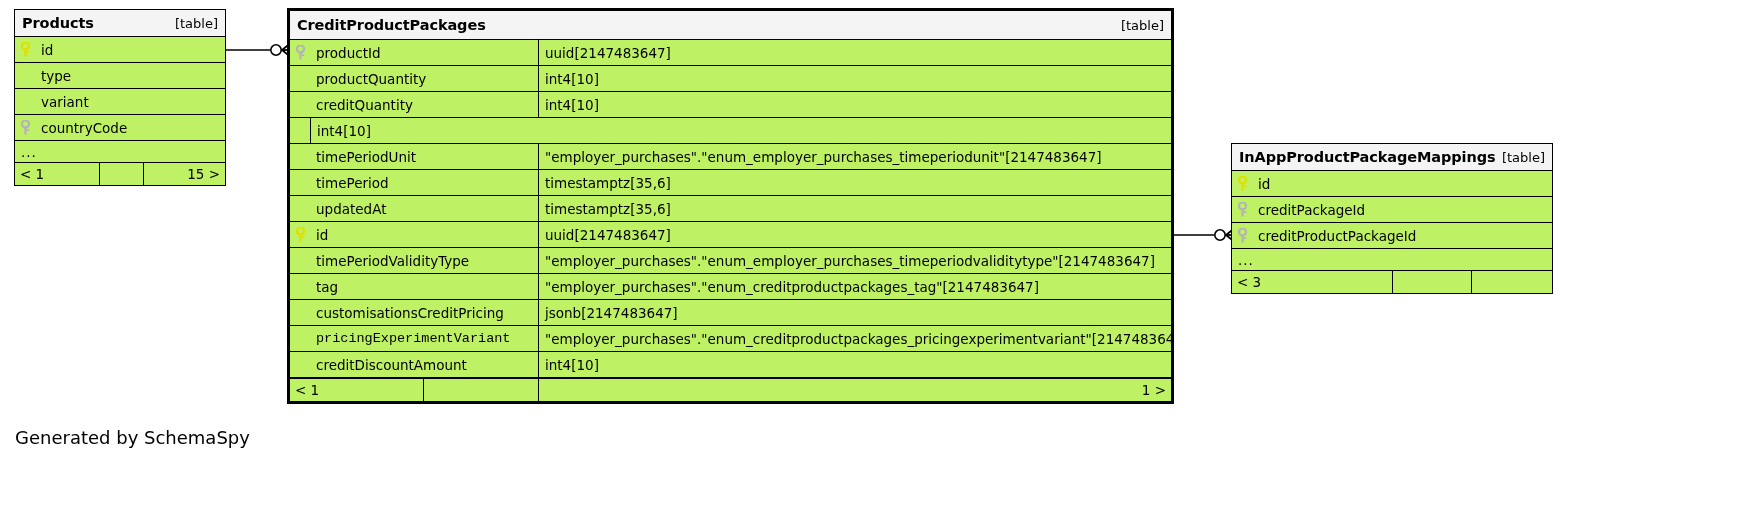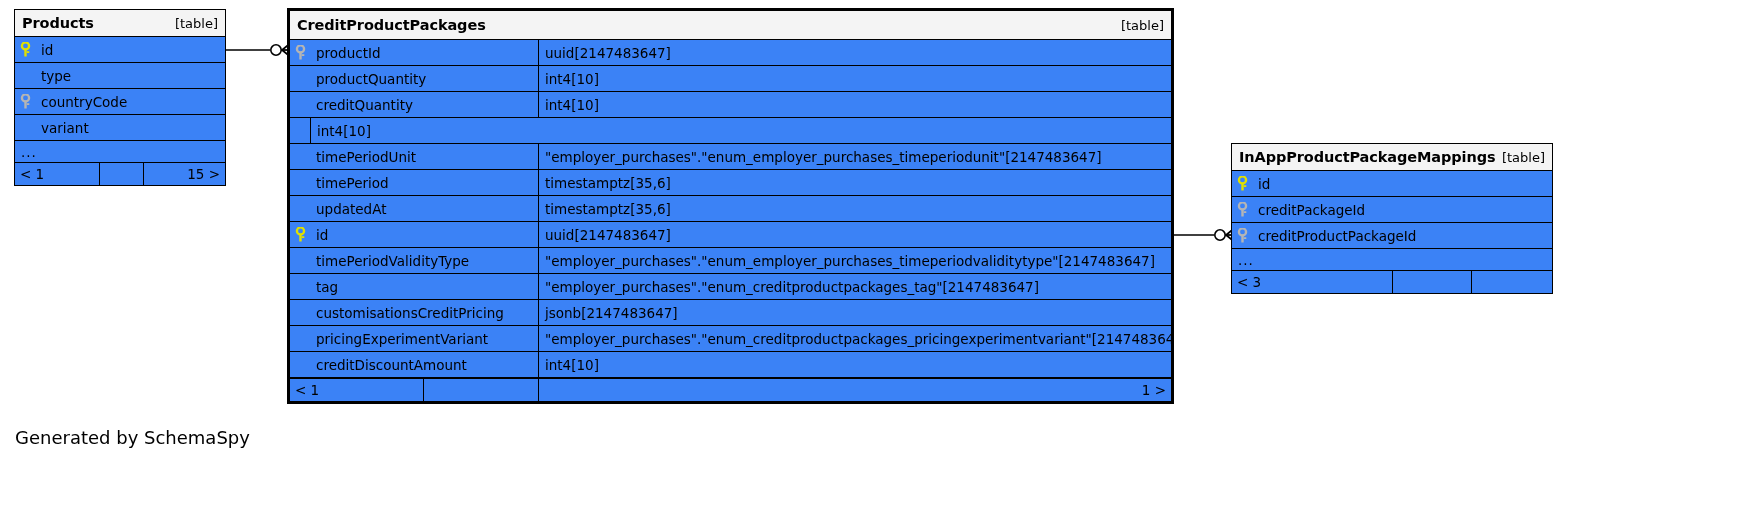--- a/index.html
+++ b/index.html
@@ -15,21 +15,21 @@
     overflow: hidden;
   }
   .canvas {
     position: absolute;
     inset: 0;
   }
 
   
   .entity {
     position: absolute;
-    background: #3b82f6;
+    background: #bef264;
     box-sizing: border-box;
     border: 1px solid #000000;
     z-index: 5;
   }
   .entity.focal {
     border: 3px solid #000000;
   }
   .entity-title {
     background: #f4f4f4;
     border-bottom: 1px solid #000000;
@@ -172,33 +172,33 @@
       </span>
       <span class="cell-name" style="flex:1;">id</span>
     </div>
 
     <div class="row">
       <span class="keyslot"></span>
       <span class="cell-name" style="flex:1;">type</span>
     </div>
 
     <div class="row">
+      <span class="keyslot"></span>
+      <span class="cell-name" style="flex:1;">variant</span>
+    </div>
+
+    <div class="row">
       <span class="keyslot">
         <svg class="keyglyph" width="11" height="15" viewBox="0 0 11 15" aria-hidden="true">
           <circle cx="5.5" cy="4" r="3.6" fill="none" stroke="#b5b5b5" stroke-width="2.3"></circle>
           <rect x="4.3" y="6.3" width="2.4" height="8.2" fill="#b5b5b5"></rect>
           <rect x="6.7" y="9.2" width="2.6" height="1.8" fill="#b5b5b5"></rect>
         </svg>
       </span>
       <span class="cell-name" style="flex:1;">countryCode</span>
-    </div>
-
-    <div class="row">
-      <span class="keyslot"></span>
-      <span class="cell-name" style="flex:1;">variant</span>
     </div>
 
     <div class="ellipsis-row">...</div>
 
     <div class="footer-row">
       <span class="footer-cell first" style="width:84px;">&lt; 1</span>
       <span class="footer-cell" style="width:44px;"></span>
       <span class="footer-cell right" style="flex:1;">15 &gt;</span>
     </div>
   </div>
@@ -281,21 +281,21 @@
     </div>
 
     <div class="row">
       <span class="keyslot"></span>
       <span class="cell-name" style="width:228px;">customisationsCreditPricing</span>
       <span class="cell-type" style="flex:1;">jsonb[2147483647]</span>
     </div>
 
     <div class="row">
       <span class="keyslot"></span>
-      <span class="cell-name" style="width:228px;">pricingExperimentVariant</span>
+      <span class="cell-name" style="width:228px;font-family:Liberation Mono, monospace;">pricingExperimentVariant</span>
       <span class="cell-type" style="flex:1;">"employer_purchases"."enum_creditproductpackages_pricingexperimentvariant"[2147483647]</span>
     </div>
 
     <div class="row">
       <span class="keyslot"></span>
       <span class="cell-name" style="width:228px;">creditDiscountAmount</span>
       <span class="cell-type" style="flex:1;">int4[10]</span>
     </div>
 
     <div class="footer-row" style="border-top:1px solid #000000; height:23px;">

